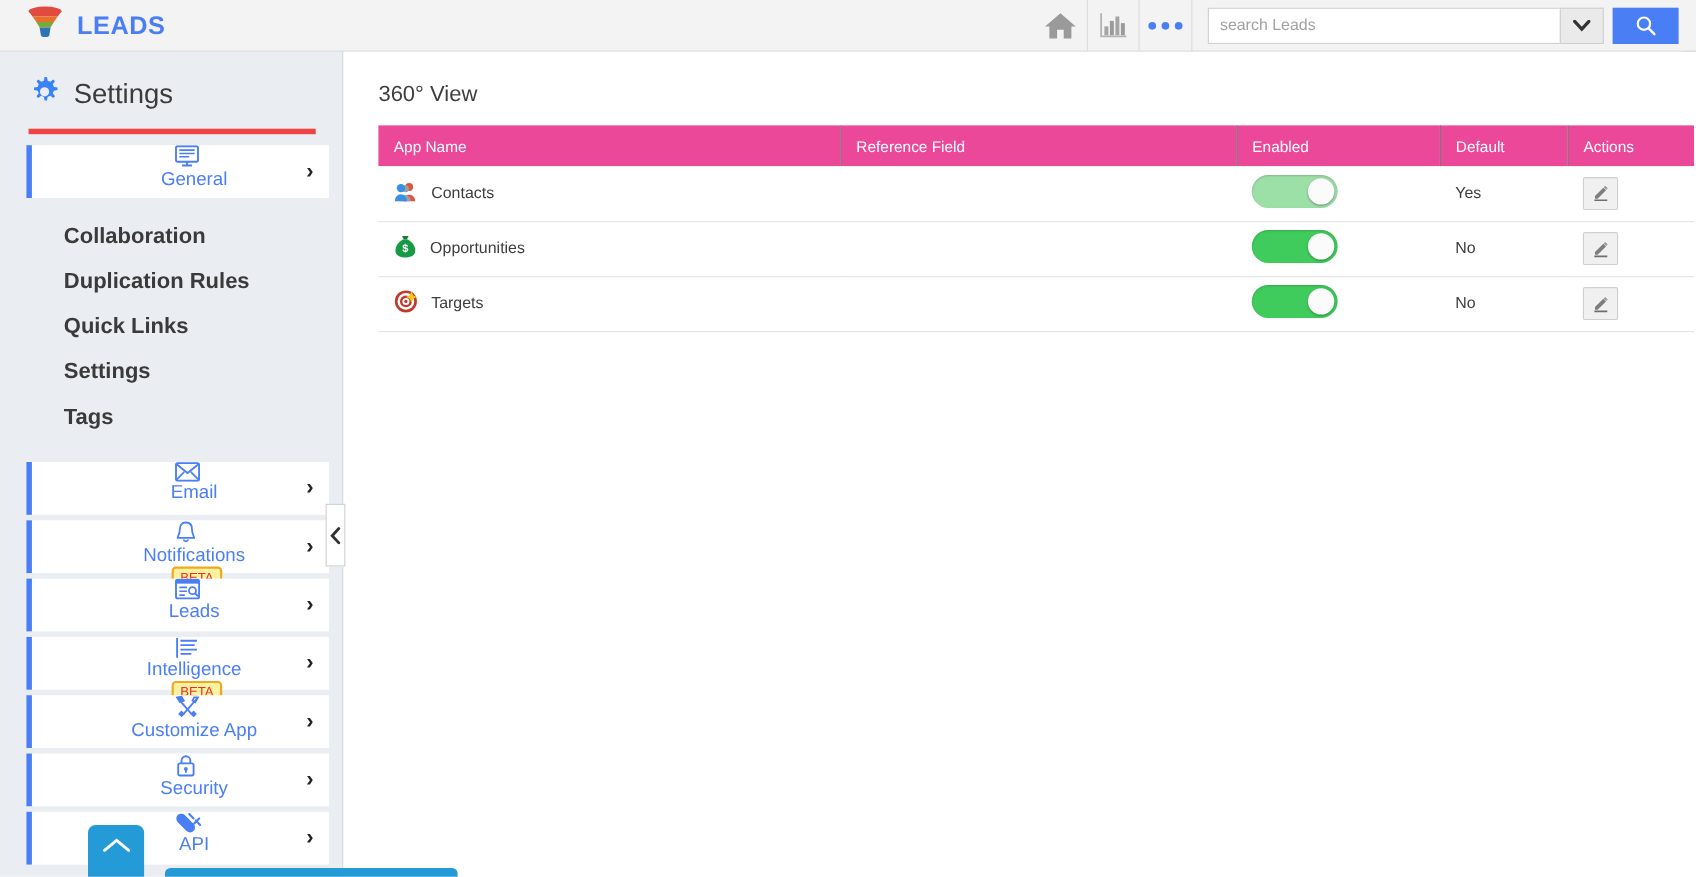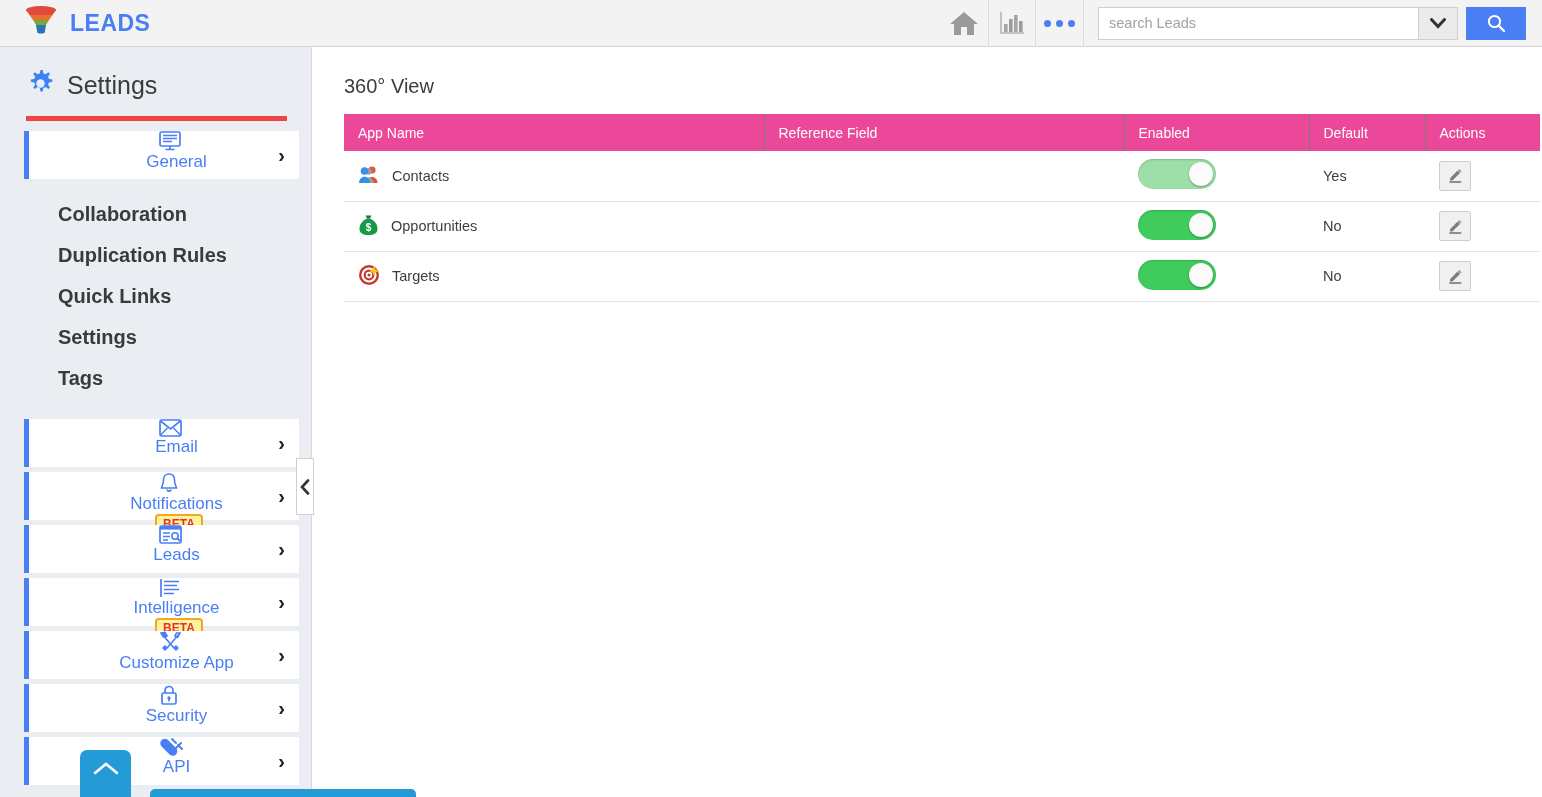--- a/index.html
+++ b/index.html
@@ -92,21 +92,21 @@
     padding-left: 19px; cursor: pointer; flex-direction: column;
   }
   .nav-row .nav-icon { width: 30px; display: flex; align-items: center; }
   .nav-row .nav-label { font-size: 17px; color: #4a7ef5; margin-left: 6px; }
   .nav-row .chev {
     position: absolute; right: 14px; top: 50%; transform: translateY(-50%);
     font-size: 20px; font-weight: bold; color: #222;
   }
   .beta {
     margin-left: 11px; background: #fbf2a0; border: 2px solid #f0a81e;
-    border-radius: 4px; color: #e8302a; font-size: 12px; font-weight: bold;
+    border-radius: 4px; color: #e8302a; font-size: 12px; font-weight: normal;
     padding: 2px 6px; line-height: 1;
   }
 
   .collapse-tab {
     position: absolute; left: 296px; top: 458px;
     width: 18px; height: 57px; background: #fff;
     border: 1px solid #cfcfcf;
     display: flex; align-items: center; justify-content: center;
     cursor: pointer; z-index: 5;
   }

